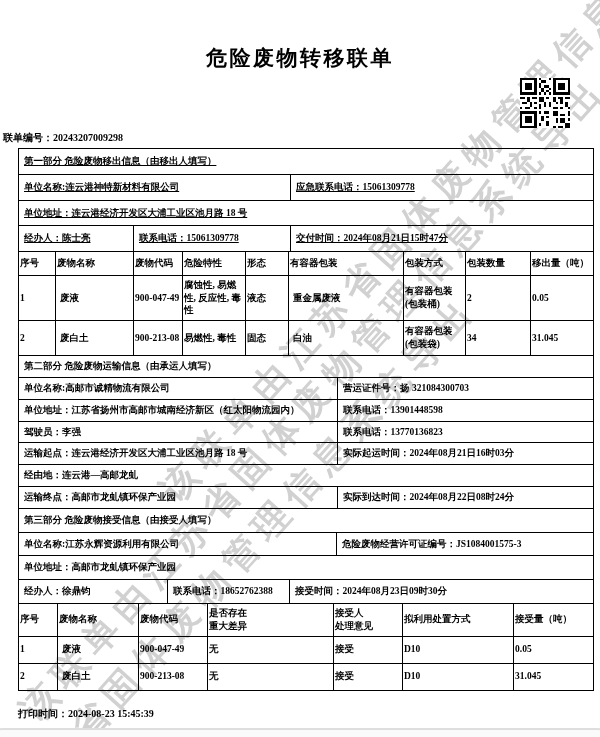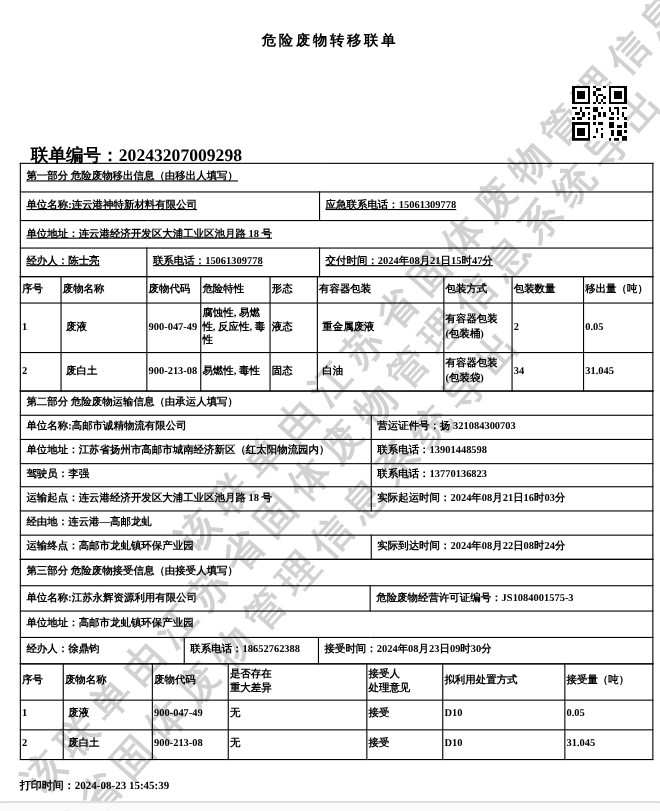--- a/index.html
+++ b/index.html
@@ -16,25 +16,25 @@
     font-size:36px; letter-spacing:9px; color:#c9c9c9; opacity:.85;
     transform-origin:0 0; transform:rotate(-48deg);
   }
   .wm0 { left:-120px; top:920px; }
   .wm1 { left:10px;   top:700px; }
   .wm2 { left:150px;  top:480px; }
 
   .content { position:absolute; inset:0; z-index:1; }
 
   .title {
-    position:absolute; top:28px; left:0; right:0; margin:0;
-    text-align:center; font-size:13px; font-weight:bold; letter-spacing:2.5px;
+    position:absolute; top:28px; left:0; right:0; margin:16px;
+    text-align:center; font-size:21px; font-weight:bold; letter-spacing:2.5px;
   }
   .qr { position:absolute; left:518px; top:78px; width:54px; height:50px; }
-  .manifest-no { position:absolute; left:28px; top:131px; font-size:16px; font-weight:bold; }
+  .manifest-no { position:absolute; left:3px; top:131px; font-size:10px; font-weight:bold; }
 
   
   .doc-table { position:absolute; left:18px; top:148px; width:575px; }
   table.t { border-collapse:collapse; table-layout:fixed; width:575px; margin-top:-1px; background:transparent; }
   table.t:first-child { margin-top:0; }
   .t td {
     border:1.5px solid #000; padding:4px 4px; vertical-align:middle;
     font-size:9.5px; font-weight:bold; line-height:1.35; overflow:hidden; word-break:break-all;
   }
   .sec { font-size:10.5px; padding:4px 5px; }

